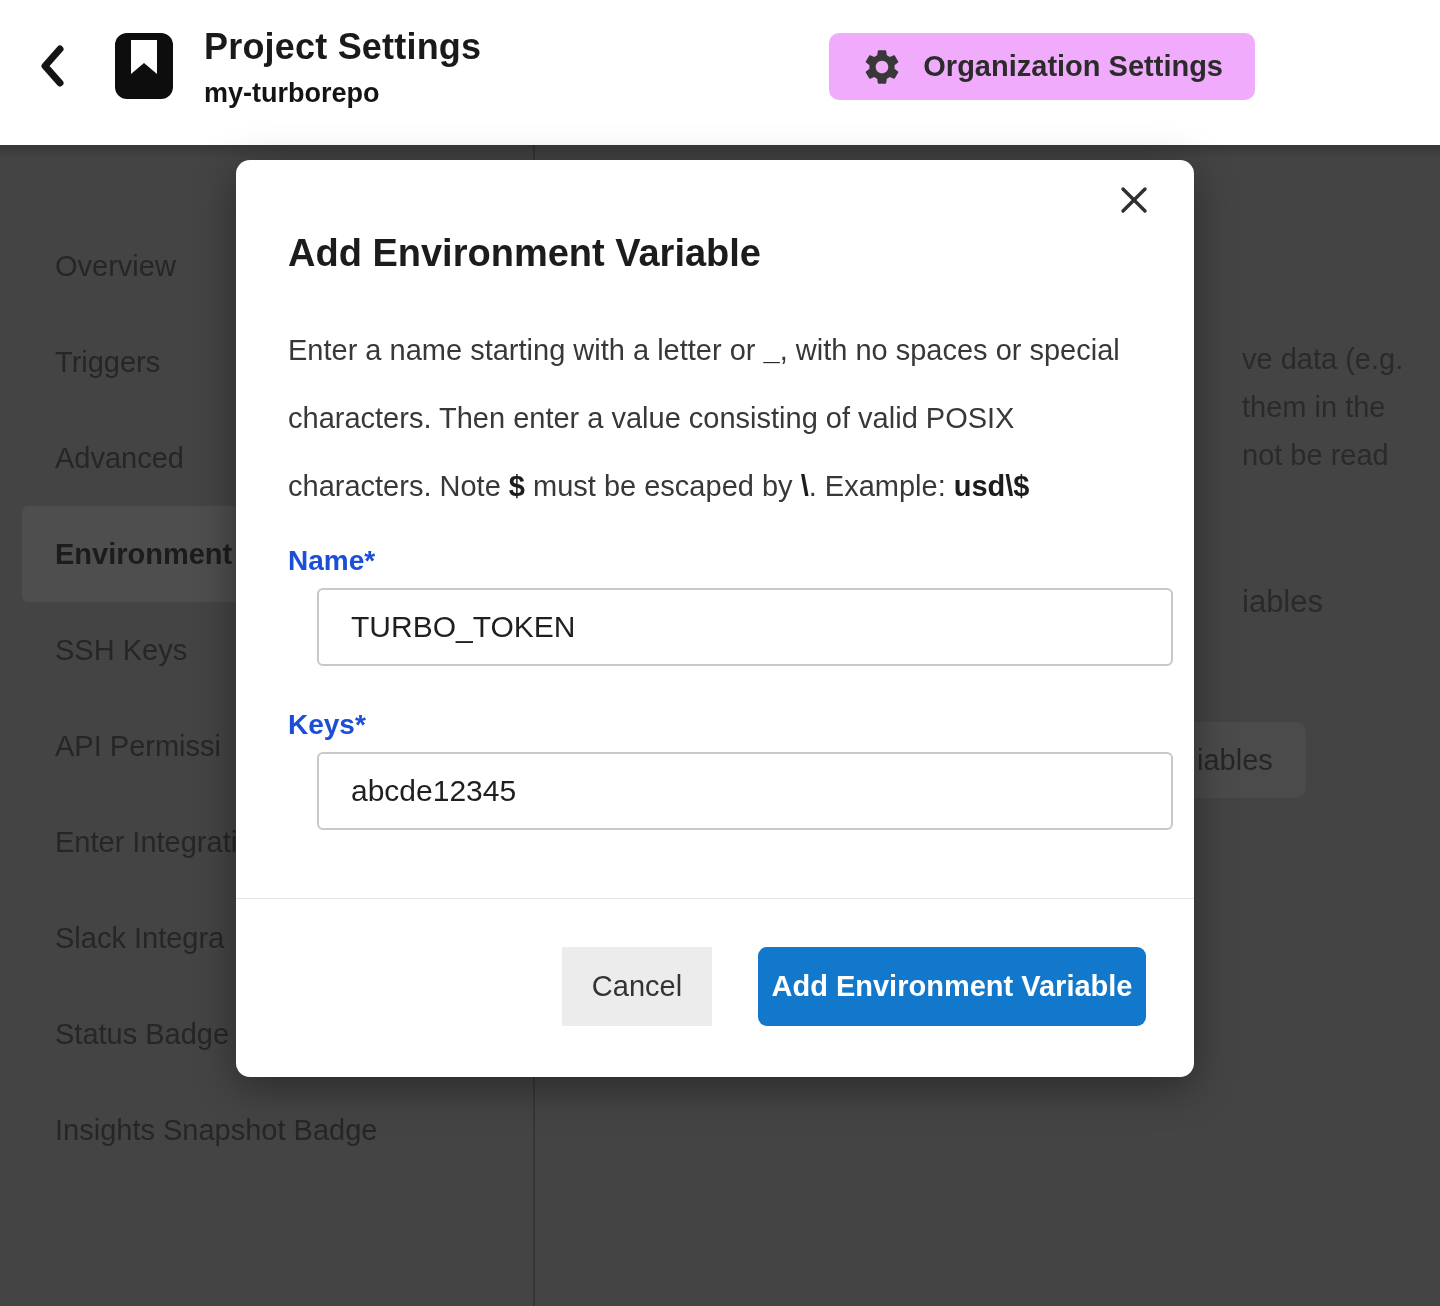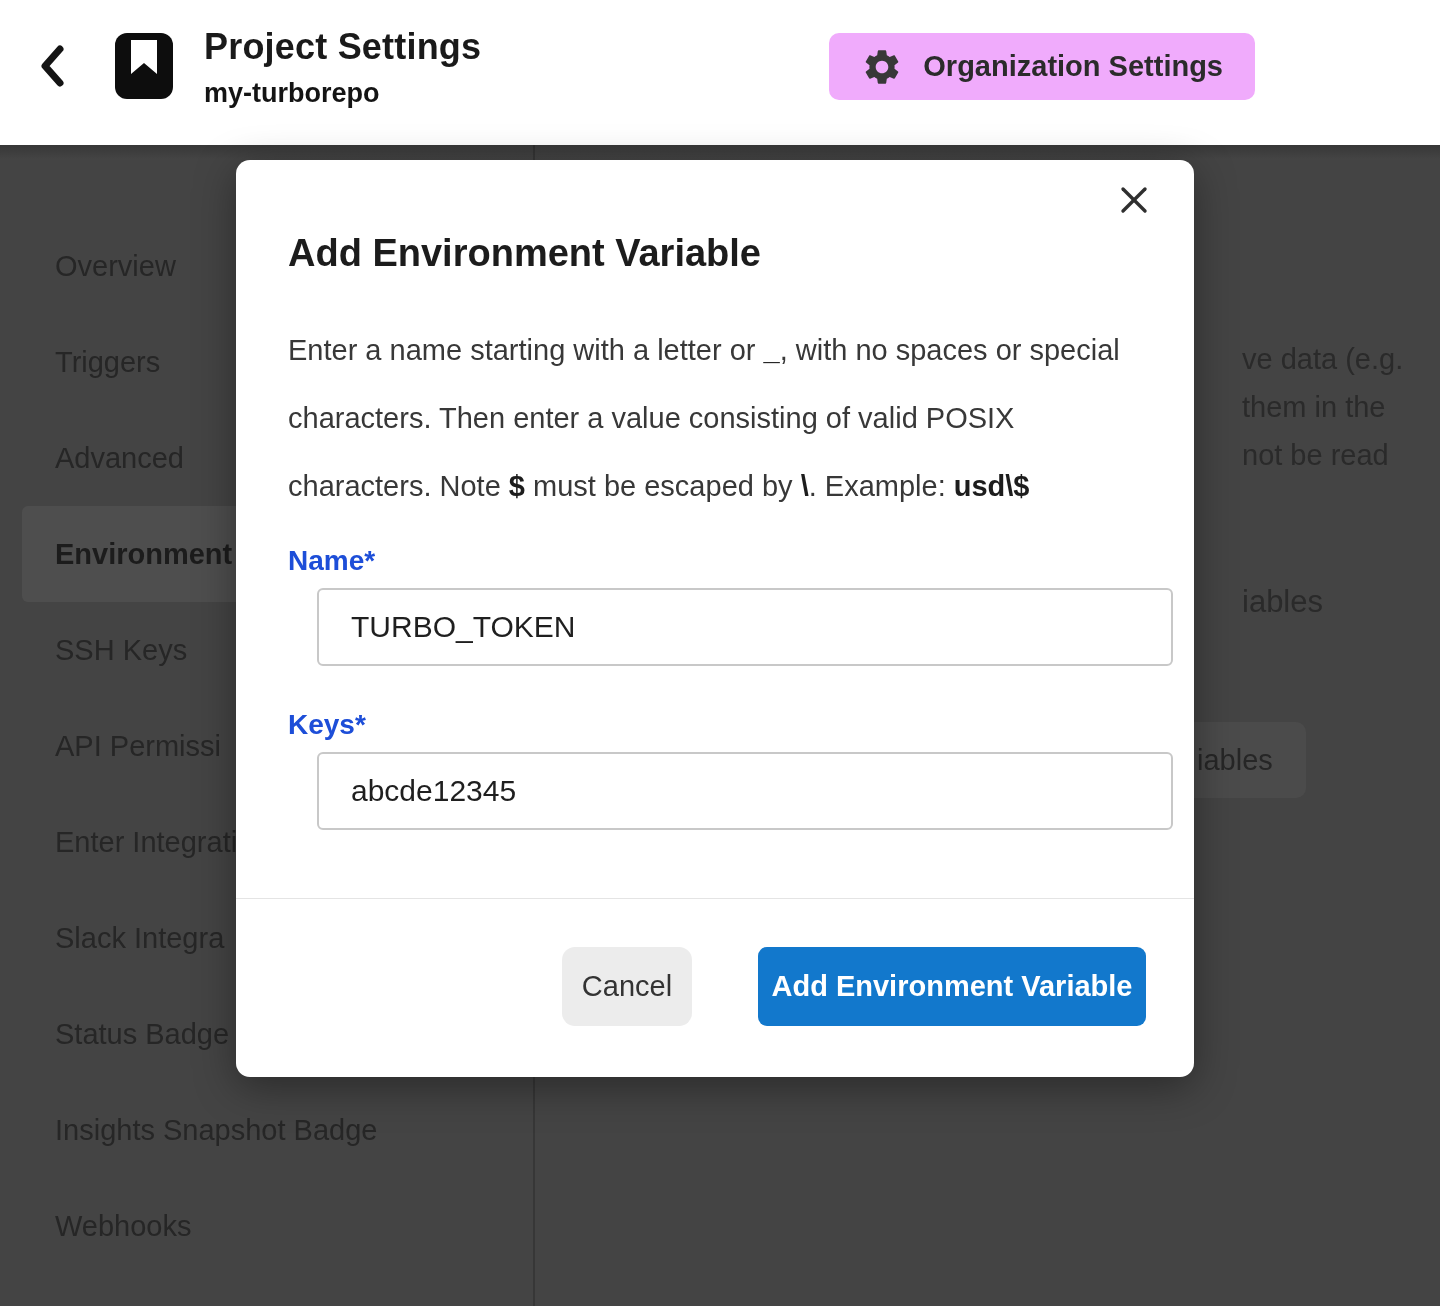--- a/index.html
+++ b/index.html
@@ -103,22 +103,22 @@
     outline:none;
     margin-left:29px;
   }
   .text-input.name { top:428px; }
   .text-input.value { top:592px; }
   .modal-footer-divider {
     position:absolute; left:0; top:738px; width:958px; height:1px;
     background:#e4e4e4;
   }
   .btn-cancel {
-    position:absolute; left:326px; top:787px; width:130px; height:79px;
-    background:#ececec; border:none; border-radius:13px;
+    position:absolute; left:326px; top:787px; width:150px; height:79px;
+    background:#ececec; border:none; border-radius:0;
     font-family:inherit; font-size:29px; font-weight:500; color:#333333;
     cursor:pointer;
   }
   .btn-submit {
     position:absolute; left:522px; top:787px; width:388px; height:79px;
     border:none; border-radius:9px;
     font-family:inherit; font-size:29px; font-weight:700; color:#ffffff;
     cursor:pointer;
   }
 </style>
@@ -152,23 +152,20 @@
         <span>Enter Integratio</span>
       </div>
     <div class="side-item" style="top:745px">
         <span>Slack Integra</span>
       </div>
     <div class="side-item" style="top:841px">
         <span>Status Badge</span>
       </div>
     <div class="side-item" style="top:937px">
         <span>Insights Snapshot Badge</span>
-      </div>
-    <div class="side-item" style="top:1033px">
-        <span>Webhooks</span>
       </div>
 
     <div class="bg-frag" style="top:198px">ve data (e.g.</div>
     <div class="bg-frag" style="top:246px">them in the</div>
     <div class="bg-frag" style="top:294px">not be read</div>
     <div class="bg-frag bg-heading" style="top:439px">iables</div>
     <div class="bg-btn">
       <span>iables</span>
     </div>
   </div>

